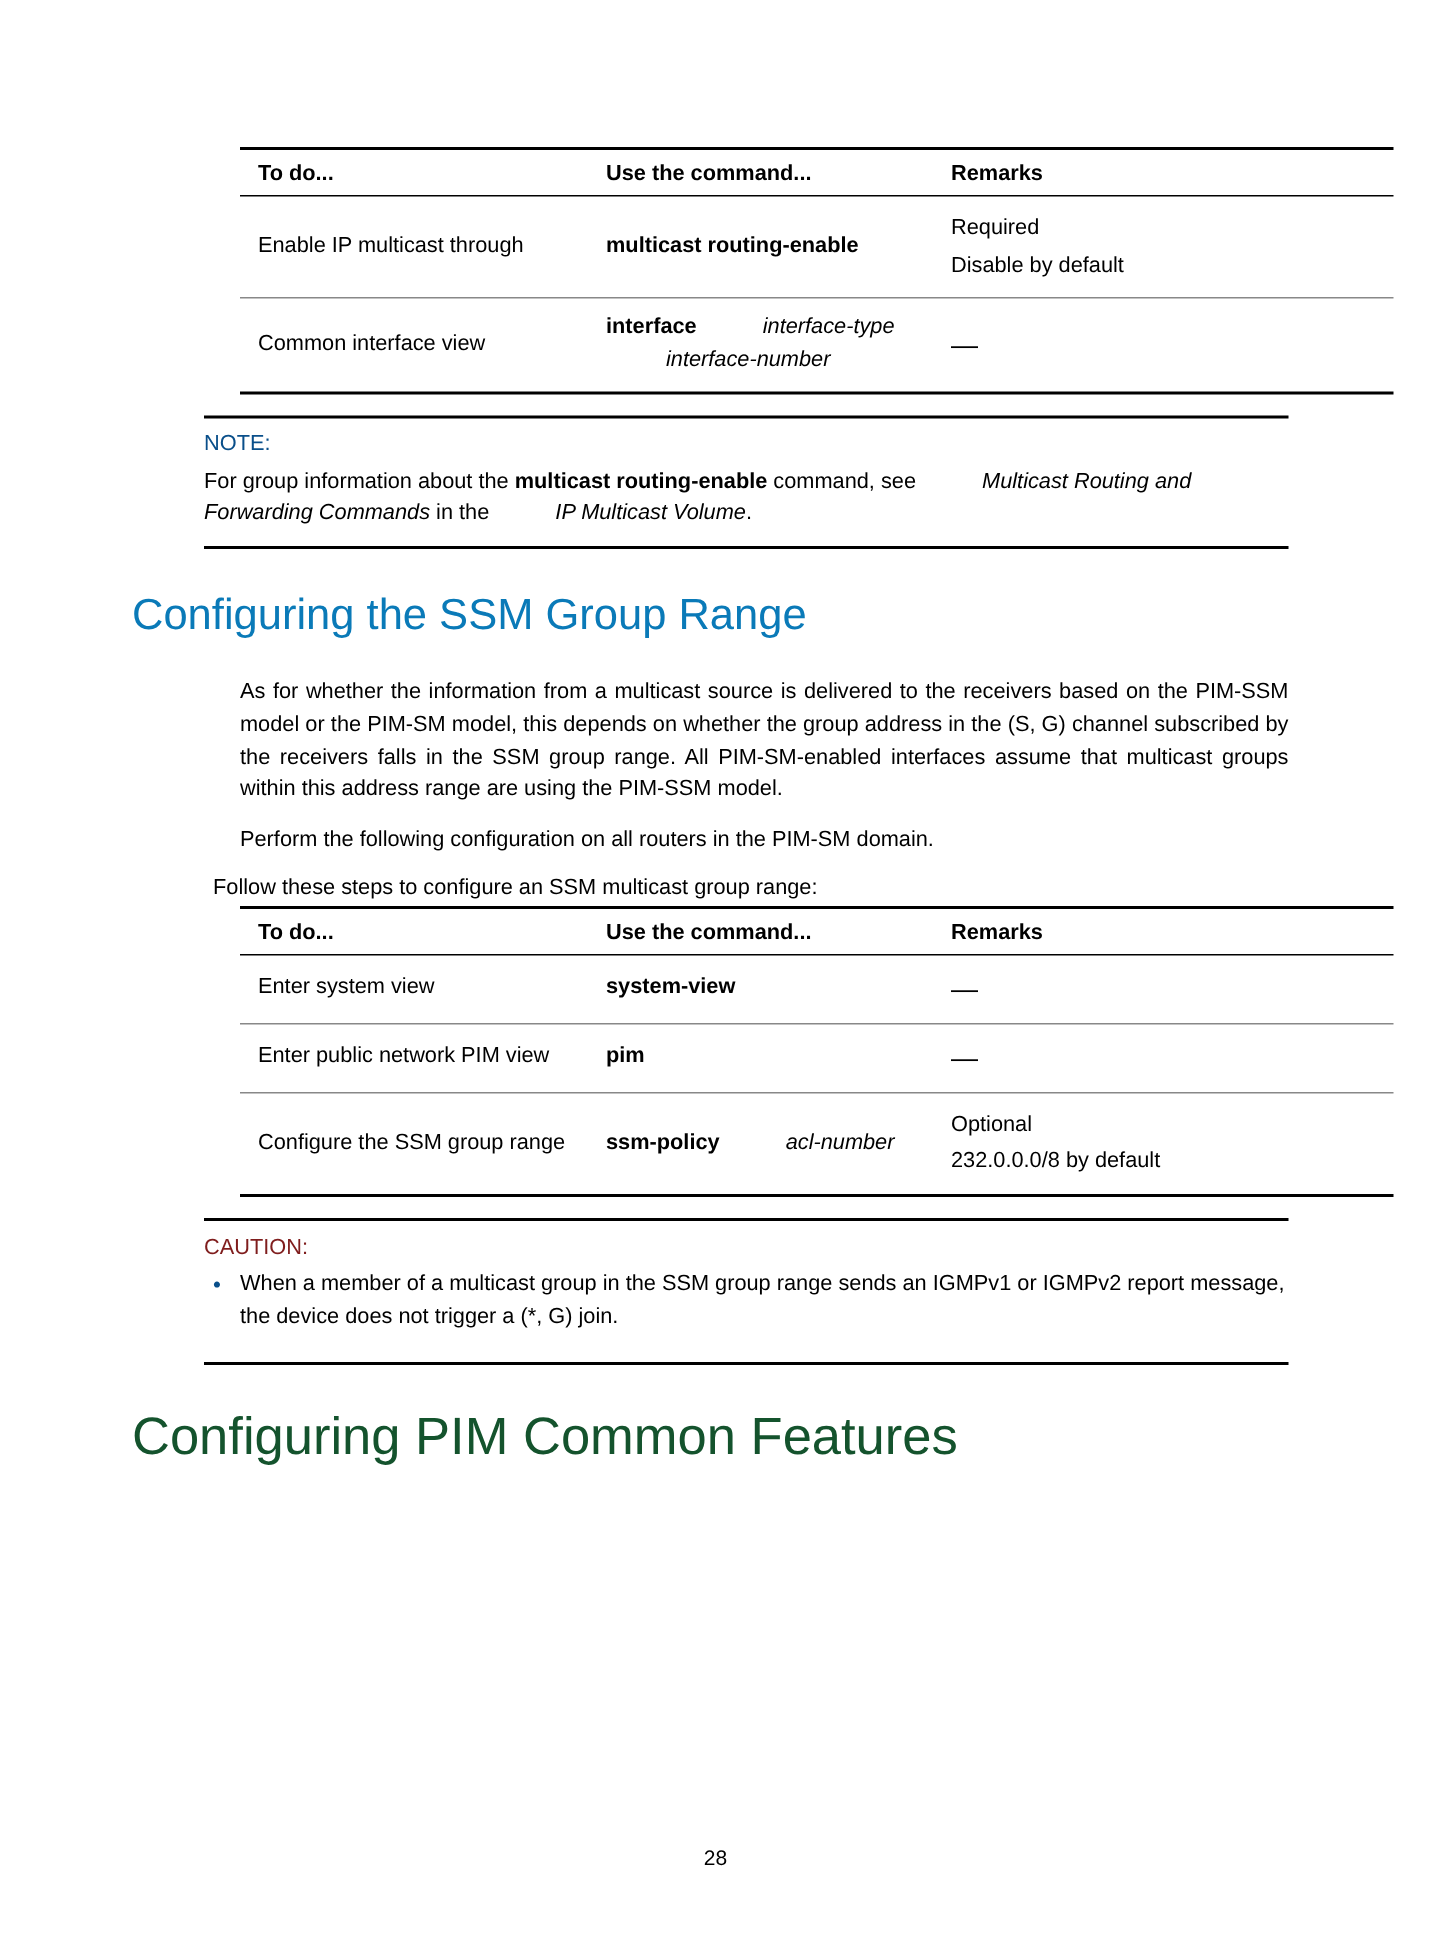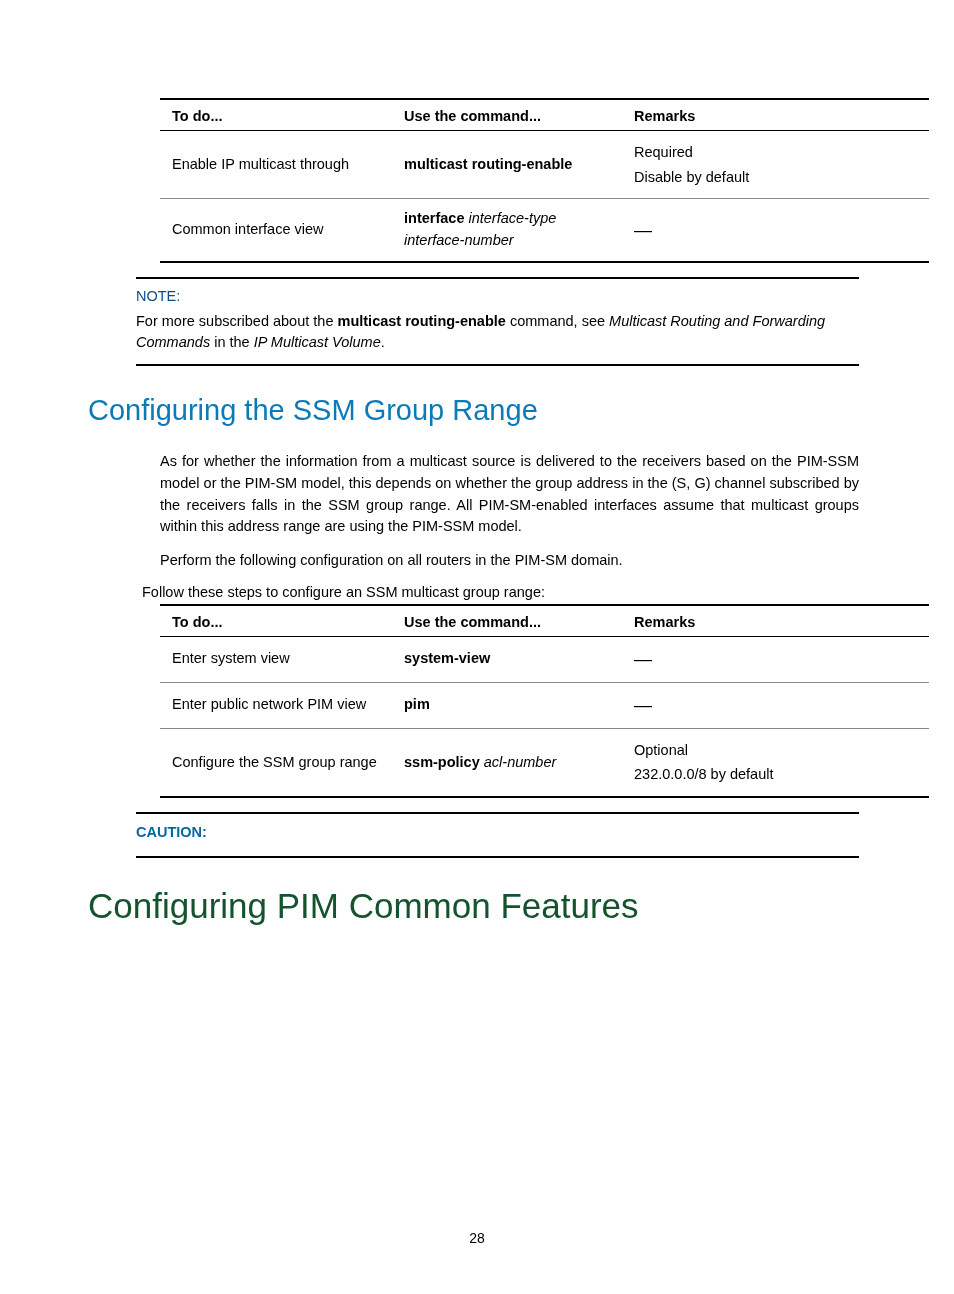--- a/index.html
+++ b/index.html
@@ -30,21 +30,21 @@
       font-size: 14.5px;
     }
     td {
       padding: 9px 12px;
       border-bottom: 1px solid #888;
       vertical-align: middle;
       line-height: 1.5;
     }
     tr:last-child td { border-bottom: none; }
     .bold { font-weight: bold; }
-    .italic { font-style: italic; }
+    .italic { font-style: italic; margin-left: 40px; }
     .note-box {
       margin: 14px 0 0 46px;
       padding: 1px 0 10px 0;
       border-top: 2px solid #000;
       border-bottom: 2px solid #000;
     }
     .note-box .label {
       color: #0a4f8a;
       margin: 6px 0 3px 0;
       font-size: 14.5px;
@@ -73,24 +73,23 @@
     .justify { text-align: justify; margin-top: 24px; }
     table { margin-left: 0; }
     .first-table { margin-left: 70px; }
     .caution-box {
       margin: 14px 0 0 46px;
       padding: 4px 0 10px 0;
       border-top: 2px solid #000;
       border-bottom: 2px solid #000;
     }
     .caution-box .label {
-      color: #0369a1;
+      color: #7f1d1d;
       margin: 6px 0 6px 0;
       font-size: 14.5px;
-      font-weight: bold;
     }
     .caution-box ul {
       list-style: none;
       padding-left: 0;
     }
     .caution-box li {
       position: relative;
       padding-left: 24px;
       line-height: 1.5;
       margin-bottom: 8px;
@@ -151,21 +150,21 @@
         </td>
         <td><span class="dash">—</span></td>
       </tr>
     </tbody>
   </table>
 </div>
 
 <div class="note-box">
   <p class="label">NOTE:</p>
   <p>
-    <span>For more subscribed about the </span><span class="bold">multicast routing-enable</span><span> command, see </span><span class="italic">Multicast Routing and Forwarding Commands</span><span> in the </span><span class="italic">IP Multicast Volume</span><span>.</span>
+    <span>For group information about the </span><span class="bold">multicast routing-enable</span><span> command, see </span><span class="italic">Multicast Routing and Forwarding Commands</span><span> in the </span><span class="italic">IP Multicast Volume</span><span>.</span>
   </p>
 </div>
 
 <h2>Configuring the SSM Group Range</h2>
 
 <p class="body-text justify">As for whether the information from a multicast source is delivered to the receivers based on the PIM-SSM model or the PIM-SM model, this depends on whether the group address in the (S, G) channel subscribed by the receivers falls in the SSM group range. All PIM-SM-enabled interfaces assume that multicast groups within this address range are using the PIM-SSM model.</p>
 <p class="body-text">Perform the following configuration on all routers in the PIM-SM domain.</p>
 <p class="intro-table">Follow these steps to configure an SSM multicast group range:</p>
 
 <div class="table-wrap" style="margin-left:70px;">
@@ -196,18 +195,19 @@
           <span>232.0.0.0/8 by default</span>
         </td>
       </tr>
     </tbody>
   </table>
 </div>
 
 <div class="caution-box">
   <p class="label">CAUTION:</p>
   <ul>
+    <li>When a member of a multicast group in the SSM group range sends an IGMPv1 or IGMPv2 report message, the device does not trigger a (*, G) join.</li>
   </ul>
 </div>
 
 <h1>Configuring PIM Common Features</h1>
 
 <div class="page-num">28</div>
 
 </body></html>

